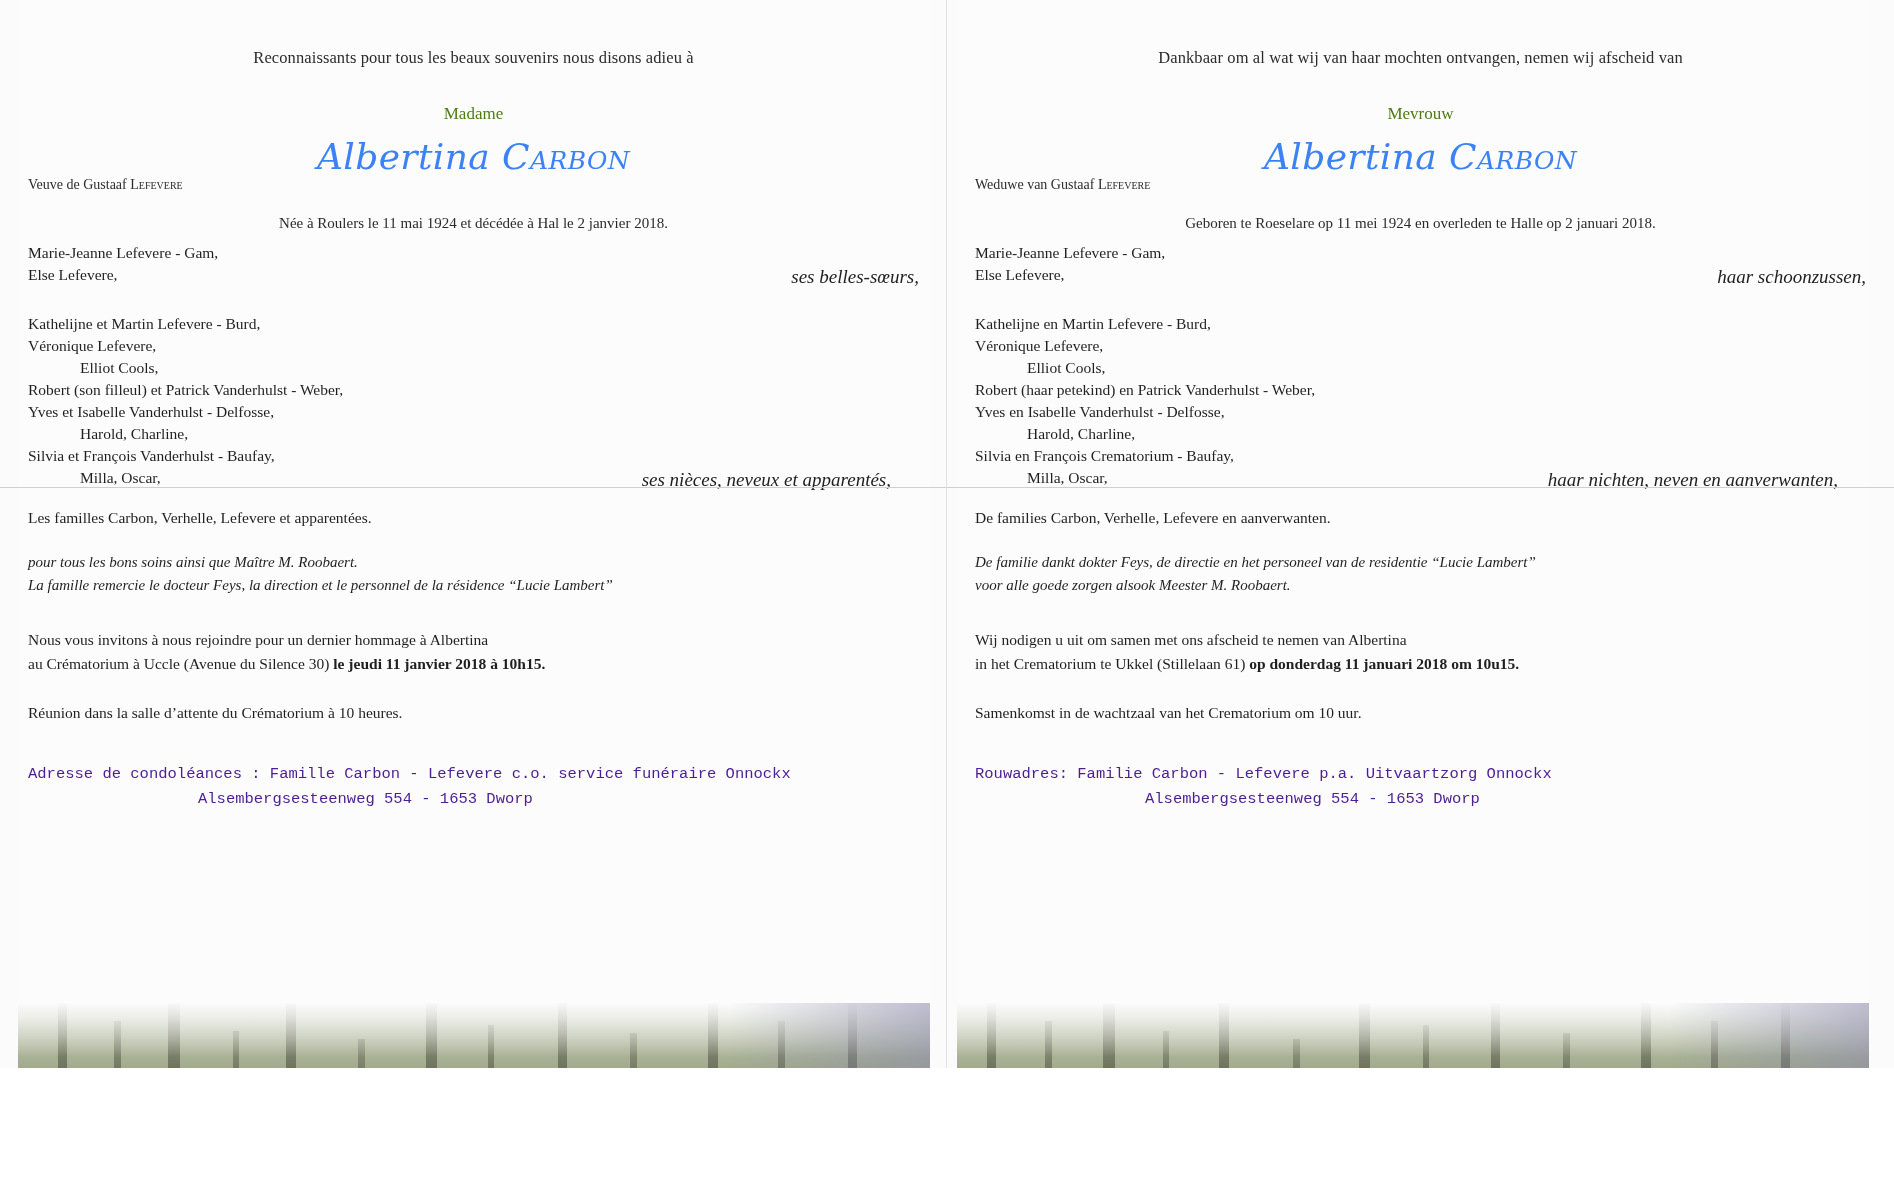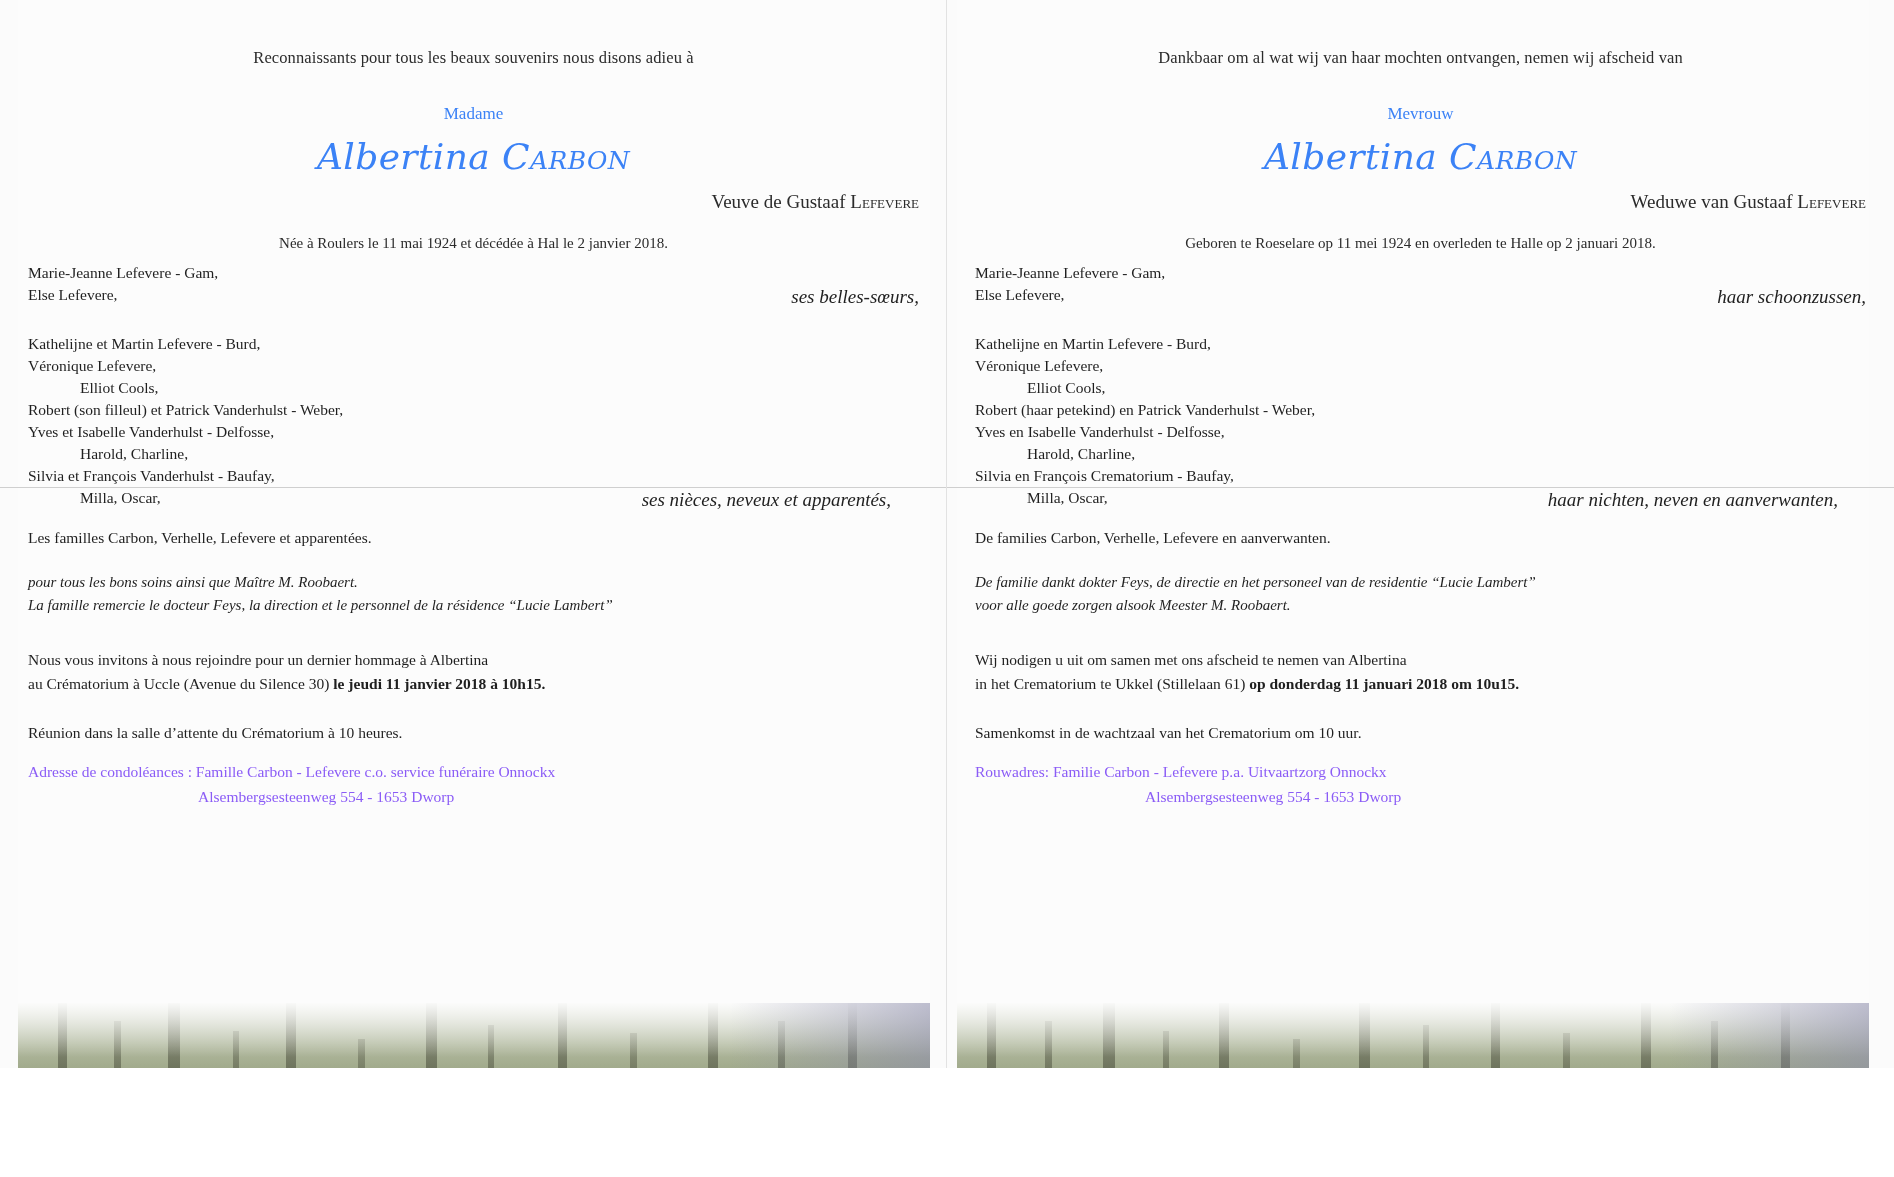--- a/index.html
+++ b/index.html
@@ -53,38 +53,37 @@
   .lead {
     text-align: center;
     font-size: 16.5px;
     color: #2b2b2b;
     margin-top: 48px;
     letter-spacing: .1px;
   }
   .salut {
     text-align: center;
     font-size: 17px;
-    color: #3b82f6;
+    color: #4d7c0f;
     margin-top: 36px;
   }
   .name {
     text-align: center;
     font-family: "DejaVu Serif", serif;
     font-style: italic;
     font-size: 36px;
     color: #3b82f6;
     margin-top: 12px;
     letter-spacing: .4px;
   }
   .name .sc { font-variant: small-caps; font-style: italic; }
   .spouse {
-    text-align: right;
-    font-size: 19px;
+    text-align: left;
+    font-size: 14px;
     color: #2b2b2b;
-    margin-top: 14px;
   }
   .spouse .sc { font-variant: small-caps; }
   .dates {
     text-align: center;
     font-size: 15px;
     color: #2b2b2b;
     margin-top: 22px;
   }
 
   .block { margin-top: 10px; font-size: 15.5px; color: #1f1f1f; line-height: 1.42; }
@@ -108,21 +107,21 @@
     left: 0; width: 947px;
     height: 1px;
     background: #cfcfcf;
   }
 
   .families { margin-top: 20px; font-size: 15.5px; color: #1f1f1f; }
   .thanks { margin-top: 24px; font-size: 15px; font-style: italic; color: #1f1f1f; line-height: 1.5; }
   .invite { margin-top: 32px; font-size: 15.5px; color: #1f1f1f; line-height: 1.55; }
   .invite b { font-weight: bold; }
   .reunion { margin-top: 28px; font-size: 15.5px; color: #1f1f1f; }
-  .address { margin-top: 18px; font-size: 15.5px; color: #8b5cf6; line-height: 1.6; }
+  .address { margin-top: 40px; font-size: 15.5px; color: #4c1d95; line-height: 1.6; font-family: Liberation Mono, monospace; }
   .address .line2 { padding-left: 170px; }
 
   
   .photo {
     position: absolute;
     left: 18px;
     bottom: 6px;
     width: 912px;
     height: 168px;
     overflow: hidden;

